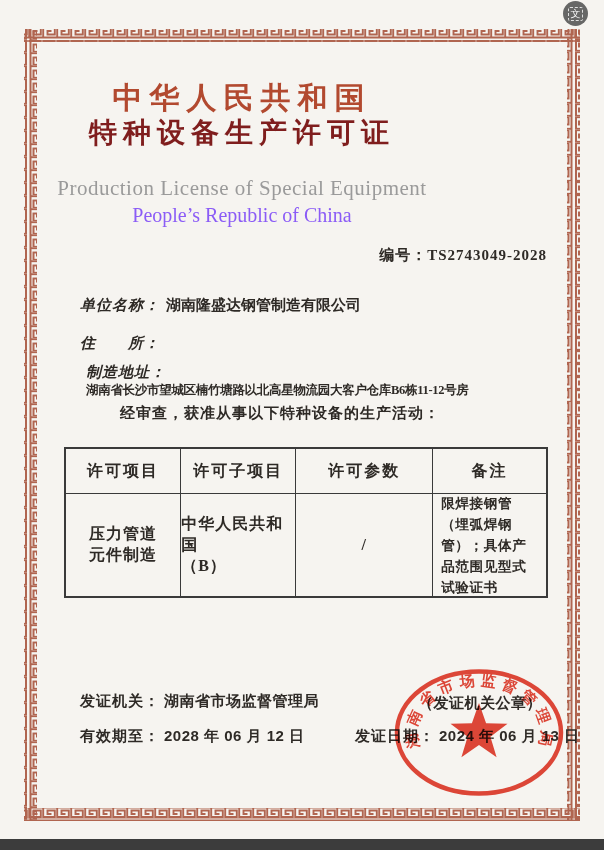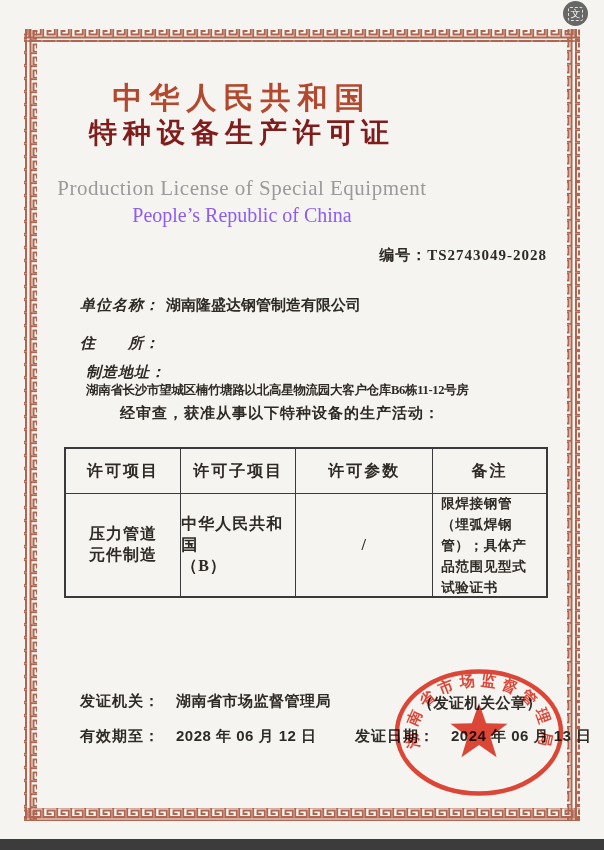--- a/index.html
+++ b/index.html
@@ -37,21 +37,21 @@
     display:flex;align-items:center;justify-content:center;
     font-size:16px;white-space:pre-line;
   }
   .cell:nth-child(4n){border-right:none;}
   .cell.hdr{height:44px;font-weight:700;letter-spacing:2px;}
   .cell.body{height:102px;font-weight:600;letter-spacing:1px;}
   .cell.remark{justify-content:flex-start;text-align:left;padding:0 6px 0 8px;
     word-break:break-all;letter-spacing:0.6px;line-height:21px;font-size:13.6px;}
   .cell:nth-child(n+5){border-bottom:none;}
 
-  .footer-line{position:absolute;display:flex;align-items:center;white-space:nowrap;gap:12px;}
+  .footer-line{position:absolute;display:flex;align-items:center;white-space:nowrap;}
   .footer-line .lbl{font-size:15px;font-weight:700;letter-spacing:1px;}
   .footer-line .val{font-size:15px;font-weight:700;margin-left:4px;letter-spacing:0.5px;}
   .f-issuer{left:80px;top:692px;}
   .f-sealnote{left:418px;top:694px;font-size:15px;font-weight:700;letter-spacing:0.5px;}
   .f-valid{left:80px;top:727px;}
   .f-issue{left:355px;top:727px;}
   .date-val{font-family:"Liberation Sans","DejaVu Sans",sans-serif;font-size:14.5px;}
 
   .seal-svg{position:absolute;left:380px;top:650px;mix-blend-mode:multiply;opacity:0.93;pointer-events:none;}
 

